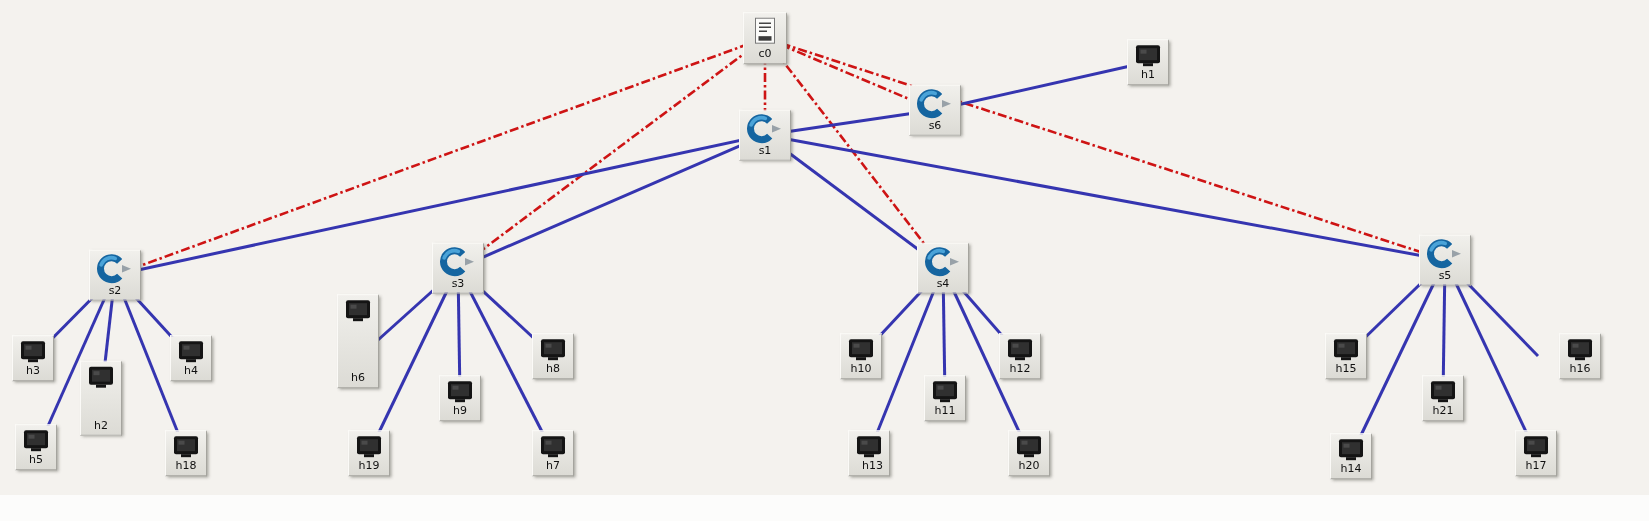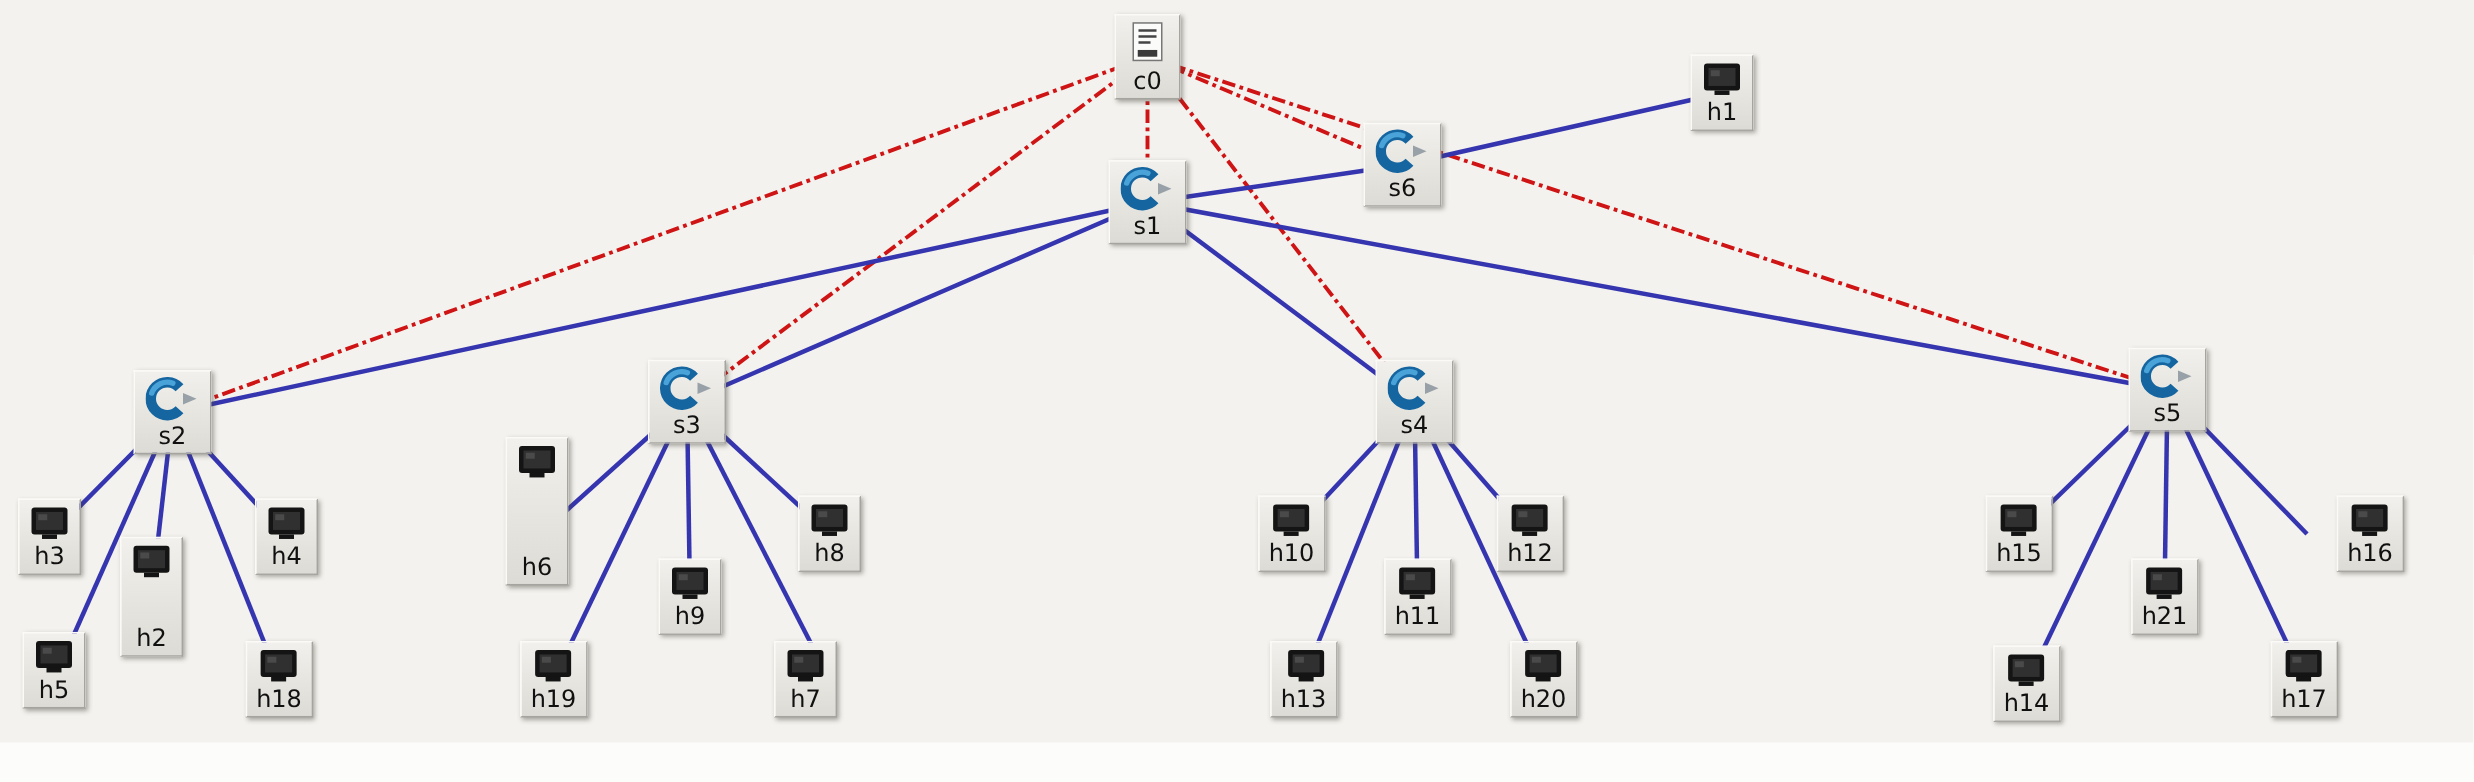--- a/index.html
+++ b/index.html
@@ -40,21 +40,21 @@
     gap: 0;
     background: linear-gradient(#f1f0ec, #dcdbd5);
     border: 1px solid;
     border-color: #fbfaf7 #a5a49e #a5a49e #fbfaf7;
     box-shadow: 1.5px 1.5px 3px rgba(70, 70, 62, 0.45);
     padding: 3px 6px 2px;
   }
 
   .node .icon { display: block; line-height: 0; }
   .node .label {
-    font-size: 16px;
+    font-size: 11px;
     color: #101010;
     line-height: 1.15;
     padding-top: 1px;
     white-space: nowrap;
   }
 
   .node.controller { padding: 4px 8px 2px; }
   .node.switch     { padding: 3px 7px 2px; justify-content: space-between; }
   .node.host       { padding: 4px 6px 2px; }
 </style>
@@ -239,21 +239,21 @@
       </div>
       <div class="node host" style="left: 369px; top: 453px;">
         <span class="icon"><svg width="28" height="24" viewBox="0 0 28 24">
             <rect x="2" y="1" width="24" height="18" rx="2" fill="#141414"></rect>
             <rect x="5" y="4" width="18" height="12" fill="#303030"></rect>
             <rect x="6.5" y="5.5" width="6" height="4" fill="#4a4a4a"></rect>
             <rect x="9" y="19" width="10" height="3" fill="#141414"></rect>
           </svg></span>
         <span class="label">h19</span>
       </div>
-      <div class="node host" style="left: 537px; top: 453px; align-items: center;">
+      <div class="node host" style="left: 553px; top: 453px; align-items: center;">
         <span class="icon"><svg width="28" height="24" viewBox="0 0 28 24">
             <rect x="2" y="1" width="24" height="18" rx="2" fill="#141414"></rect>
             <rect x="5" y="4" width="18" height="12" fill="#303030"></rect>
             <rect x="6.5" y="5.5" width="6" height="4" fill="#4a4a4a"></rect>
             <rect x="9" y="19" width="10" height="3" fill="#141414"></rect>
           </svg></span>
         <span class="label">h7</span>
       </div>
       <div class="node host" style="left: 861px; top: 356px;">
         <span class="icon"><svg width="28" height="24" viewBox="0 0 28 24">

